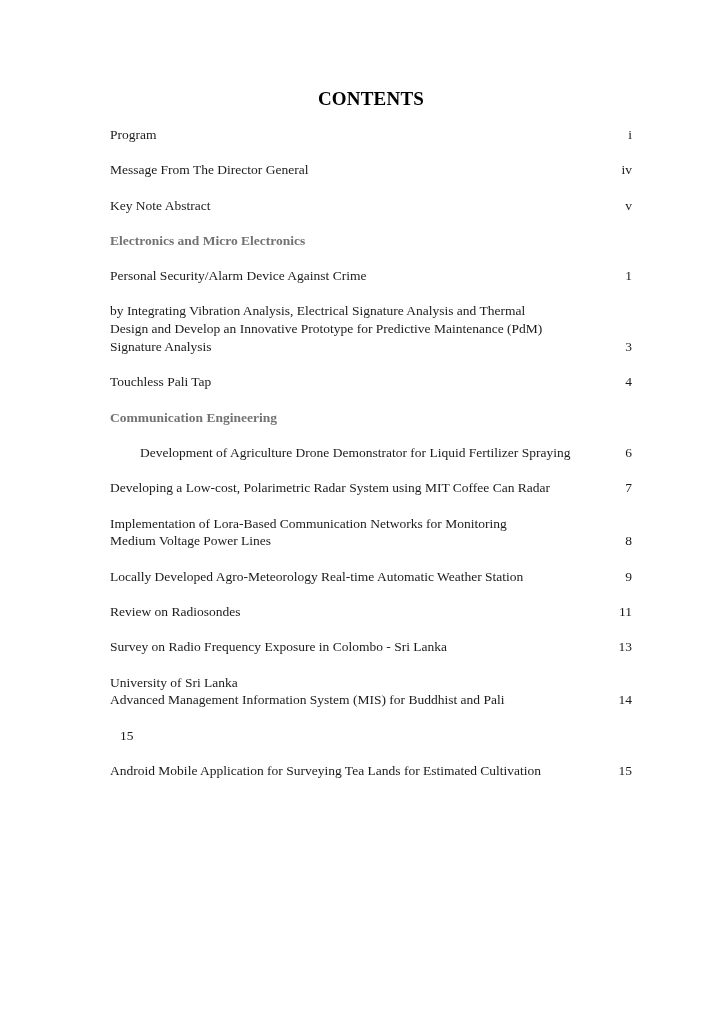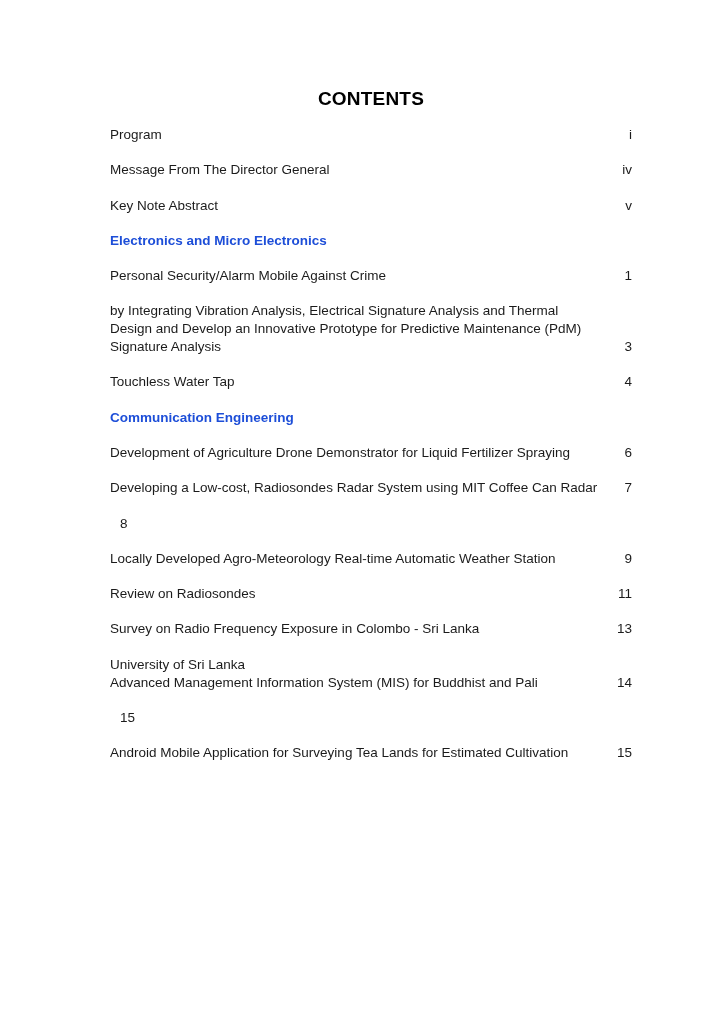--- a/index.html
+++ b/index.html
@@ -5,21 +5,21 @@
   html, body {
     margin: 0;
     padding: 0;
     background: #ffffff;
   }
   .page {
     position: relative;
     width: 724px;
     height: 973px;
     background: #ffffff;
-    font-family: Liberation Sans, sans-serif;
+    font-family: Liberation Serif, serif;
     color: #1b1b1b;
     overflow: hidden;
   }
   .doc-title {
     margin: 0;
     position: absolute;
     top: 88px;
     left: 110px;
     width: 522px;
     text-align: center;
@@ -38,24 +38,25 @@
     display: flex;
     justify-content: space-between;
     align-items: flex-end;
     margin-bottom: 17.5px;
     font-size: 13.5px;
     line-height: 17.8px;
     gap: 20px;
   }
   .row.heading {
     font-weight: 700;
-    color: #1d4ed8;
+    color: #737373;
   }
   .row.gap-lg {
     margin-top: 16px;
+    margin-left: 30px;
   }
   .entry-text {
     max-width: 478px;
   }
   .entry-line {
     white-space: nowrap;
   }
   .page-num {
     text-align: right;
     flex: 0 0 auto;
@@ -86,56 +87,60 @@
         </div>
         <div class="page-num">v</div>
       </div>
       <div class="row heading">
         <div class="entry-text">
           <div class="entry-line">Electronics and Micro Electronics</div>
         </div>
       </div>
       <div class="row entry">
         <div class="entry-text">
-          <div class="entry-line">Personal Security/Alarm Mobile Against Crime</div>
+          <div class="entry-line">Personal Security/Alarm Device Against Crime</div>
         </div>
         <div class="page-num">1</div>
       </div>
       <div class="row entry">
         <div class="entry-text">
           <div class="entry-line">by Integrating Vibration Analysis, Electrical Signature Analysis and Thermal</div>
           <div class="entry-line">Design and Develop an Innovative Prototype for Predictive Maintenance (PdM)</div>
           <div class="entry-line">Signature Analysis</div>
         </div>
         <div class="page-num">3</div>
       </div>
       <div class="row entry">
         <div class="entry-text">
-          <div class="entry-line">Touchless Water Tap</div>
+          <div class="entry-line">Touchless Pali Tap</div>
         </div>
         <div class="page-num">4</div>
       </div>
       <div class="row heading">
         <div class="entry-text">
           <div class="entry-line">Communication Engineering</div>
         </div>
       </div>
       <div class="row entry gap-lg">
         <div class="entry-text">
           <div class="entry-line">Development of Agriculture Drone Demonstrator for Liquid Fertilizer Spraying</div>
         </div>
         <div class="page-num">6</div>
       </div>
       <div class="row entry">
         <div class="entry-text">
-          <div class="entry-line">Developing a Low-cost, Radiosondes Radar System using MIT Coffee Can Radar</div>
+          <div class="entry-line">Developing a Low-cost, Polarimetric Radar System using MIT Coffee Can Radar</div>
         </div>
         <div class="page-num">7</div>
       </div>
       <div class="row entry">
+        <div class="entry-text">
+          <div class="entry-line">Implementation of Lora-Based Communication Networks for Monitoring</div>
+          <div class="entry-line">Medium Voltage Power Lines</div>
+        </div>
         <div class="page-num">8</div>
       </div>
       <div class="row entry">
         <div class="entry-text">
           <div class="entry-line">Locally Developed Agro-Meteorology Real-time Automatic Weather Station</div>
         </div>
         <div class="page-num">9</div>
       </div>
       <div class="row entry">
         <div class="entry-text">

